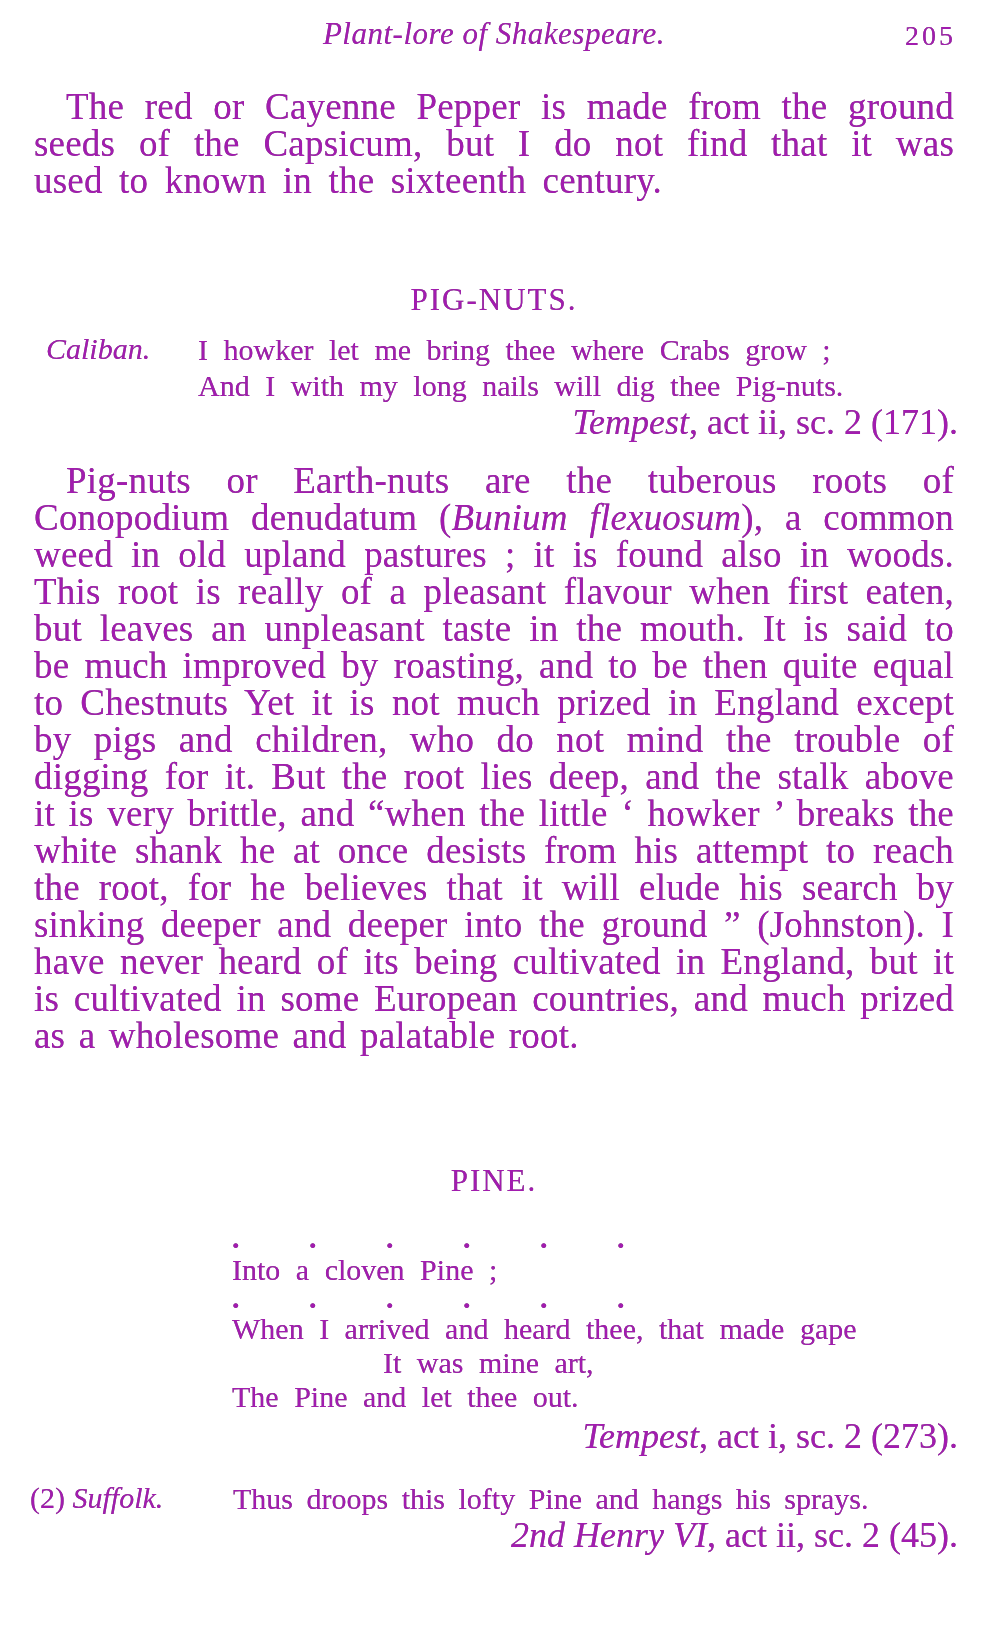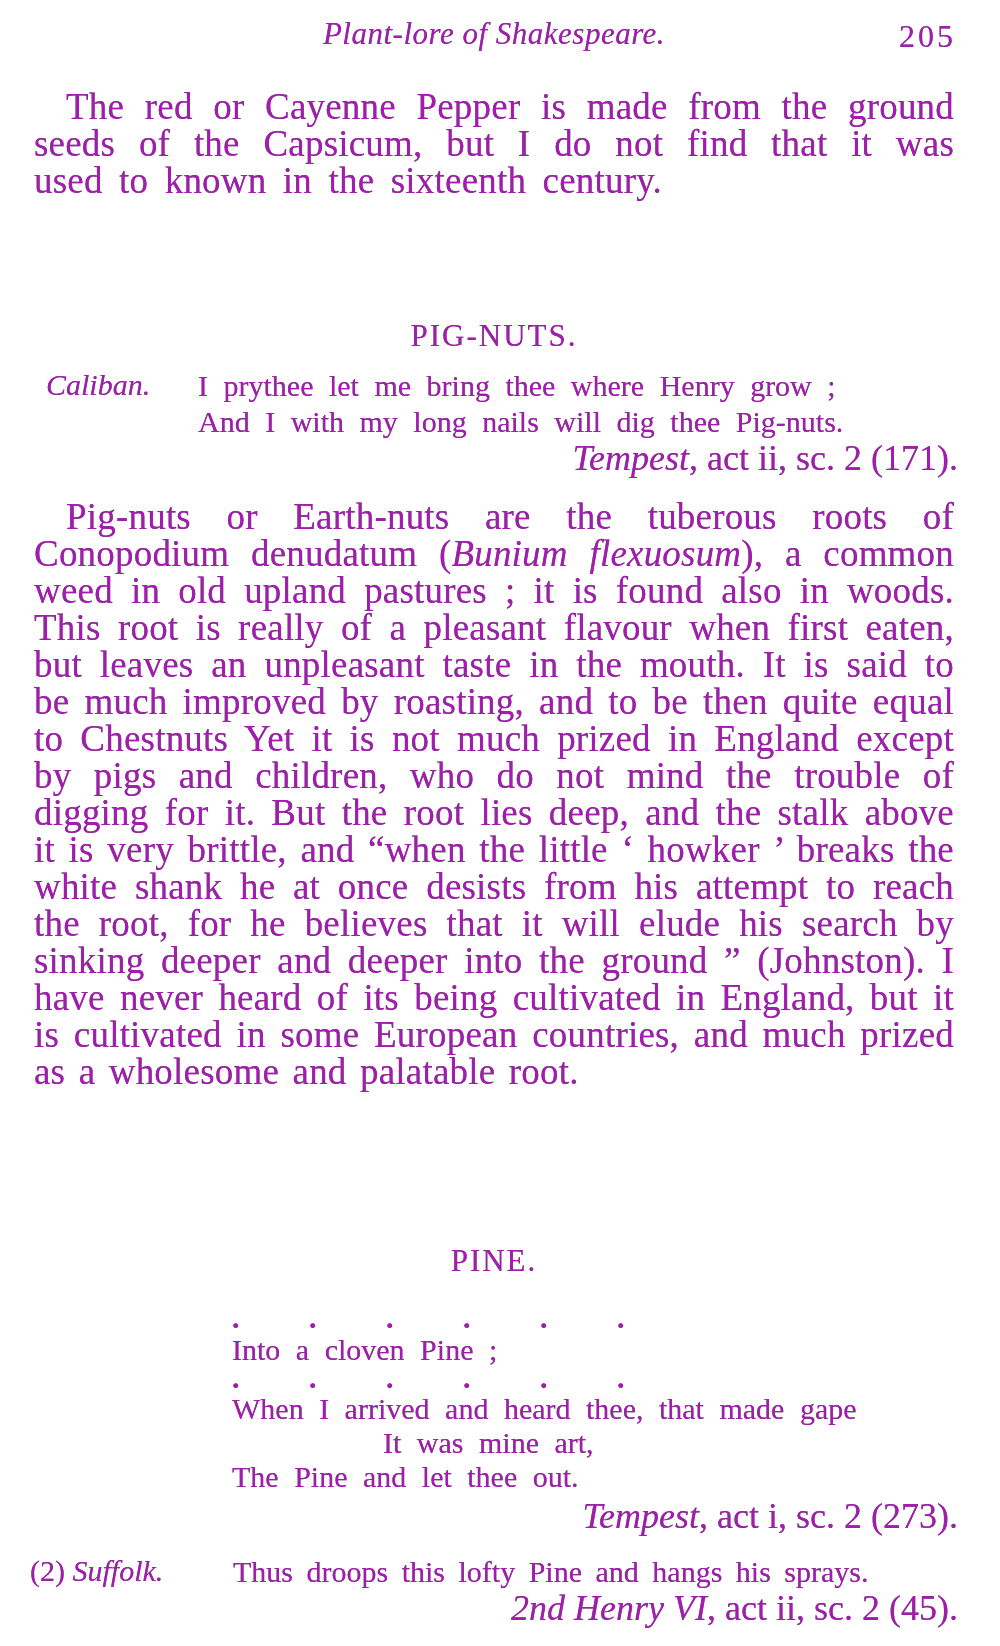--- a/index.html
+++ b/index.html
@@ -11,66 +11,66 @@
     color:#a21caf;
     font-family:"Liberation Serif","DejaVu Serif",serif;
     overflow:hidden;
     text-shadow:0 0 0.5px rgba(0,0,0,.55);
   }
   .frame { position:absolute; left:30px; top:14px; width:928px; }
 
   
   .running-head { position:relative; text-align:center; font-size:31px; line-height:40px; }
   .running-title { font-style:italic; letter-spacing:0.5px; }
-  .folio { position:absolute; right:2px; top:2px; font-style:normal; font-size:32px; letter-spacing:3px; }
+  .folio { position:absolute; right:2px; top:2px; font-style:normal; font-size:28px; letter-spacing:3px; }
 
   
   .body-par {
     margin:4px; font-size:37px; line-height:37px;
     text-align:justify; text-align-last:left;
     letter-spacing:0.2px; word-spacing:4px;
     text-indent:32px;
   }
   .intro { margin-top:34px; word-spacing:7px; }
   .main-par { margin-top:22px; }
   .italic { font-style:italic; }
 
   
   .section-heading {
     margin:0; font-weight:normal; text-align:center;
     font-size:31px; line-height:38px; letter-spacing:2px;
   }
-  .heading-pignuts { margin-top:118px; }
+  .heading-pignuts { margin-top:82px; }
 
   
   .quote-block { font-size:30px; }
   .speech { display:flex; align-items:flex-start; }
   .speaker-cell { flex-shrink:0; white-space:nowrap; }
   .speaker-name { font-style:italic; }
   .verse-line { line-height:36px; white-space:nowrap; word-spacing:8px; }
   .citation { text-align:right; line-height:36px; font-size:36px; }
 
   .caliban-quote { margin-top:13px; }
   .caliban-quote .speaker-cell { width:152px;margin-left:16px; }
 
   
-  .pine-section { position:absolute; left:30px; top:1242px; width:928px; font-size:30px; }
+  .pine-section { position:absolute; left:30px; top:1162px; width:928px; font-size:30px; }
   .pine-heading { margin:0; }
   .prospero-quote { margin-top:28px; }
   .prospero-quote .speaker-cell { width:352px; }
   .indent-verse { margin-left:202px; }
   .deep-indent  { margin-left:353px; line-height:34px; }
   .tight { line-height:34px; }
   .ellipsis-row {
     margin-left:202px; height:24px; line-height:20px;
     font-size:30px; font-weight:bold; word-spacing:62px;
     letter-spacing:0; white-space:nowrap;
   }
   .tempest-cite { margin-top:4px; }
-  .suffolk-quote { margin-top:20px; }
+  .suffolk-quote { margin-top:27px; }
   .suffolk-quote .speaker-cell { width:203px; }
   .suffolk-quote .verse-line { word-spacing:6px; }
 </style>
 </head>
 <body>
 
 <div class="page">
   <div class="frame">
 
     <div class="running-head">
@@ -79,21 +79,21 @@
     </div>
 
     <p class="body-par intro">The red or Cayenne Pepper is made from the ground seeds of the Capsicum, but I do not find that it was used to known in the sixteenth century.</p>
 
     <h2 class="section-heading heading-pignuts">PIG-NUTS.</h2>
 
     <div class="quote-block caliban-quote">
       <div class="speech">
         <span class="speaker-cell"><span class="speaker-name">Caliban.</span></span>
         <span class="verse-lines">
-          <div class="verse-line">I prythee let me bring thee where Henry grow ;</div>
+          <div class="verse-line">I howker let me bring thee where Crabs grow ;</div>
           <div class="verse-line">And I with my long nails will dig thee Pig-nuts.</div>
         </span>
       </div>
       <div class="citation"><span class="italic">Tempest</span><span>, act ii, sc. 2 (171).</span></div>
     </div>
 
     <p class="body-par main-par"><span>Pig-nuts or Earth-nuts are the tuberous roots of Conopodium denudatum (</span><span class="italic">Bunium flexuosum</span><span>), a common weed in old upland pastures ; it is found also in woods.  This root is really of a pleasant flavour when first eaten, but leaves an unpleasant taste in the mouth.  It is said to be much improved by roasting, and to be then quite equal to Chestnuts Yet it is not much prized in England except by pigs and children, who do not mind the trouble of digging for it. But the root lies deep, and the stalk above it is very brittle, and “when the little ‘ howker ’ breaks the white shank he at once desists from his attempt to reach the root, for he believes that it will elude his search by sinking deeper and deeper into the ground ” (Johnston).  I have never heard of its being cultivated in England, but it is cultivated in some European countries, and much prized as a wholesome and palatable root.</span></p>
 
   </div>
 

